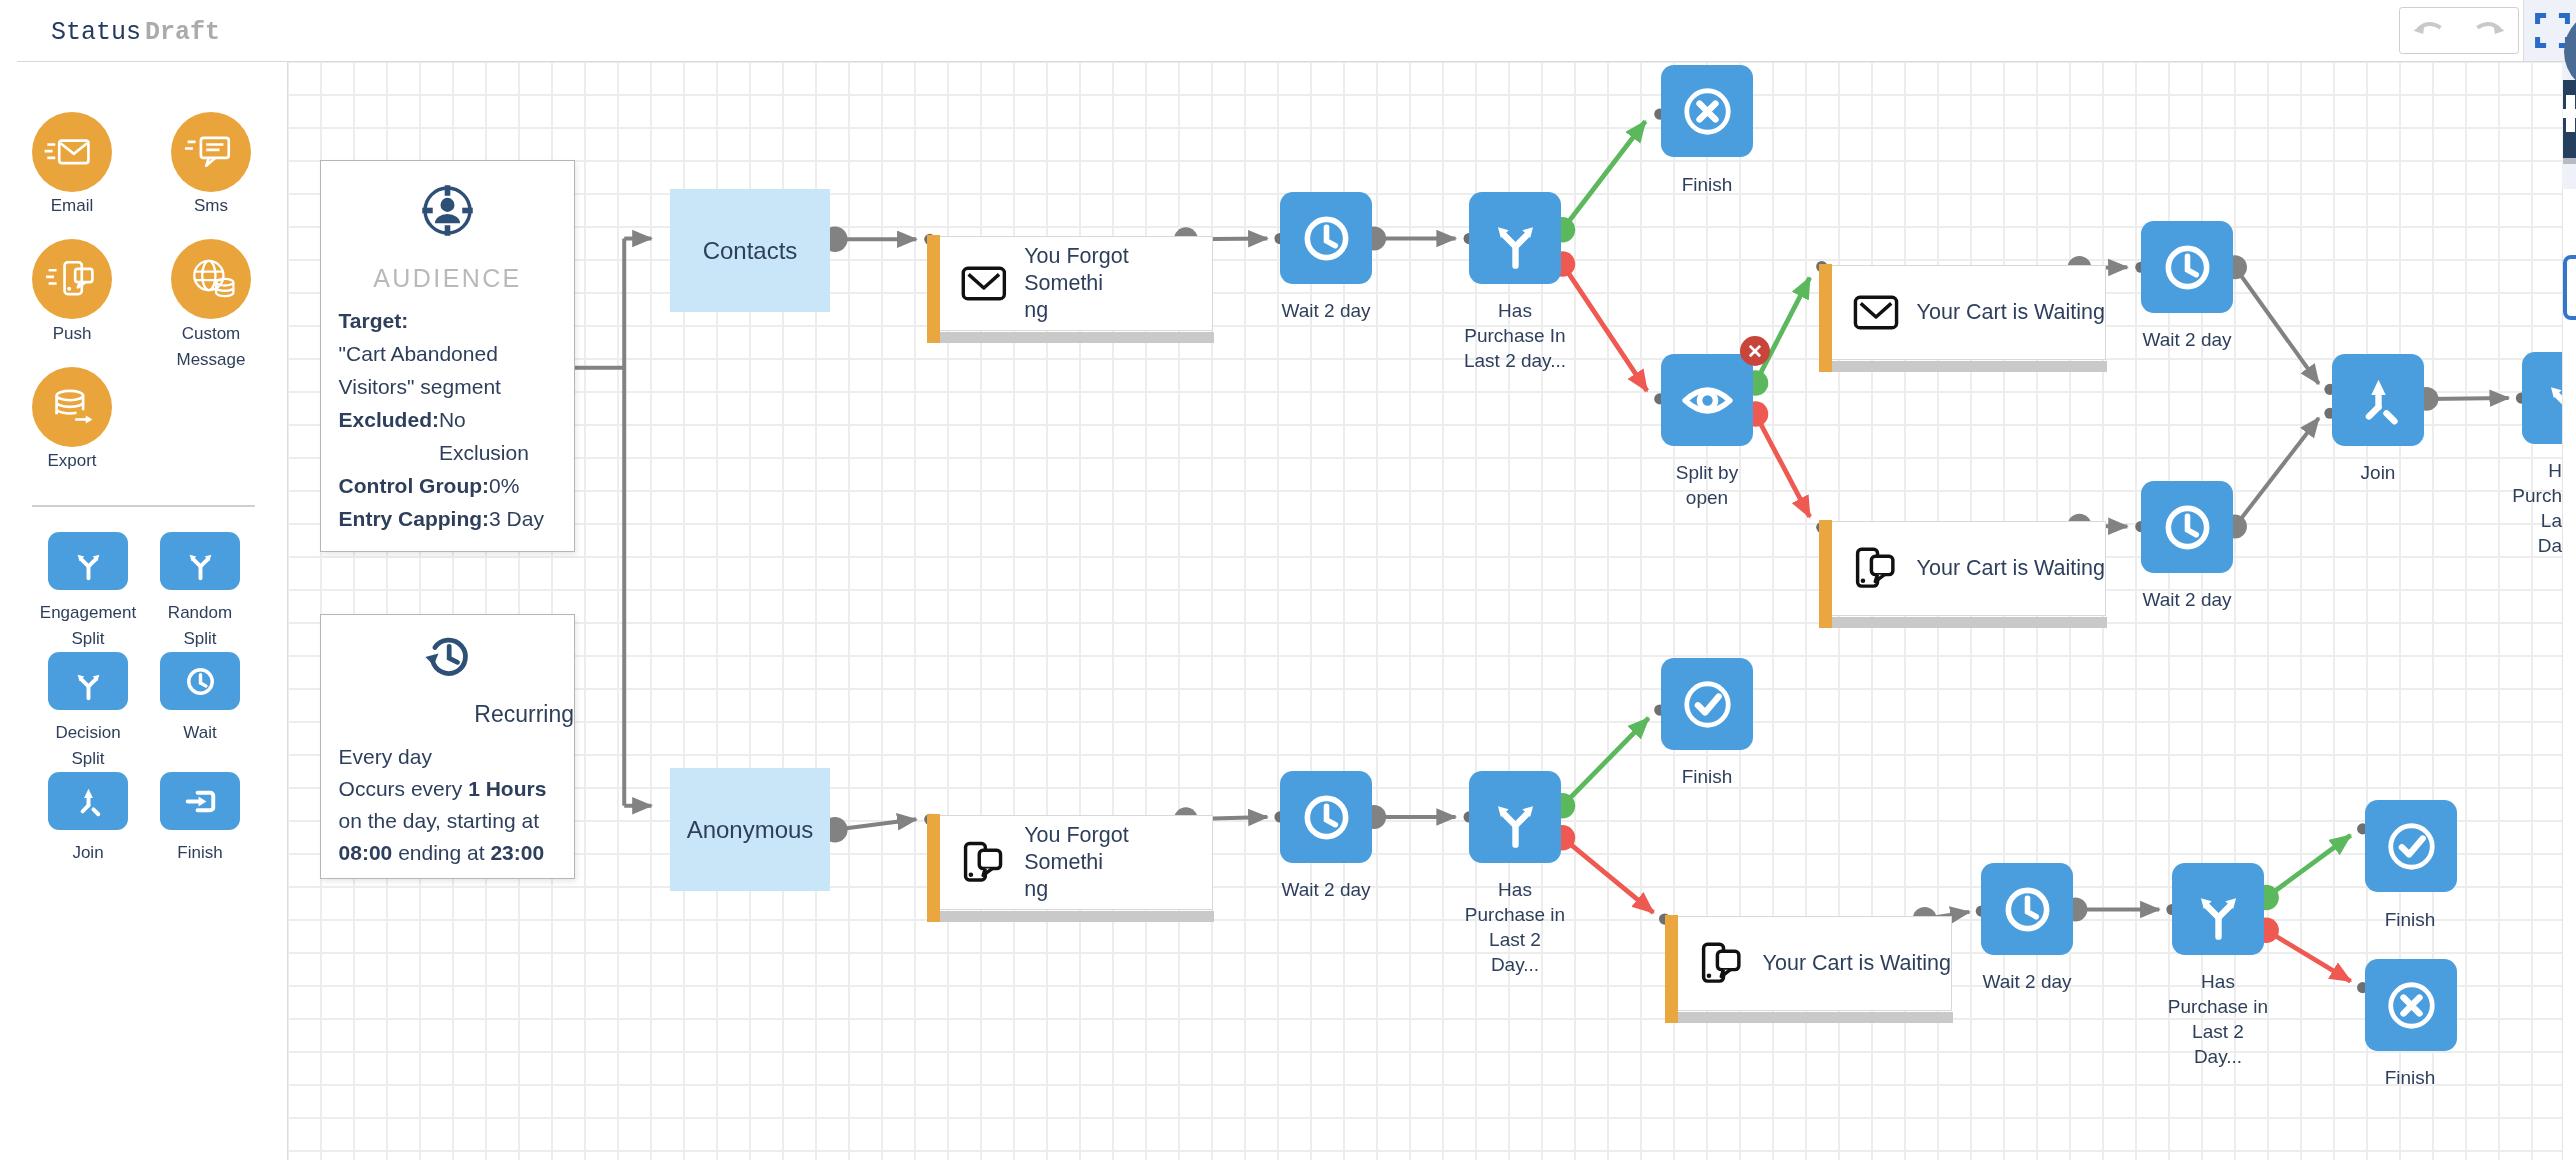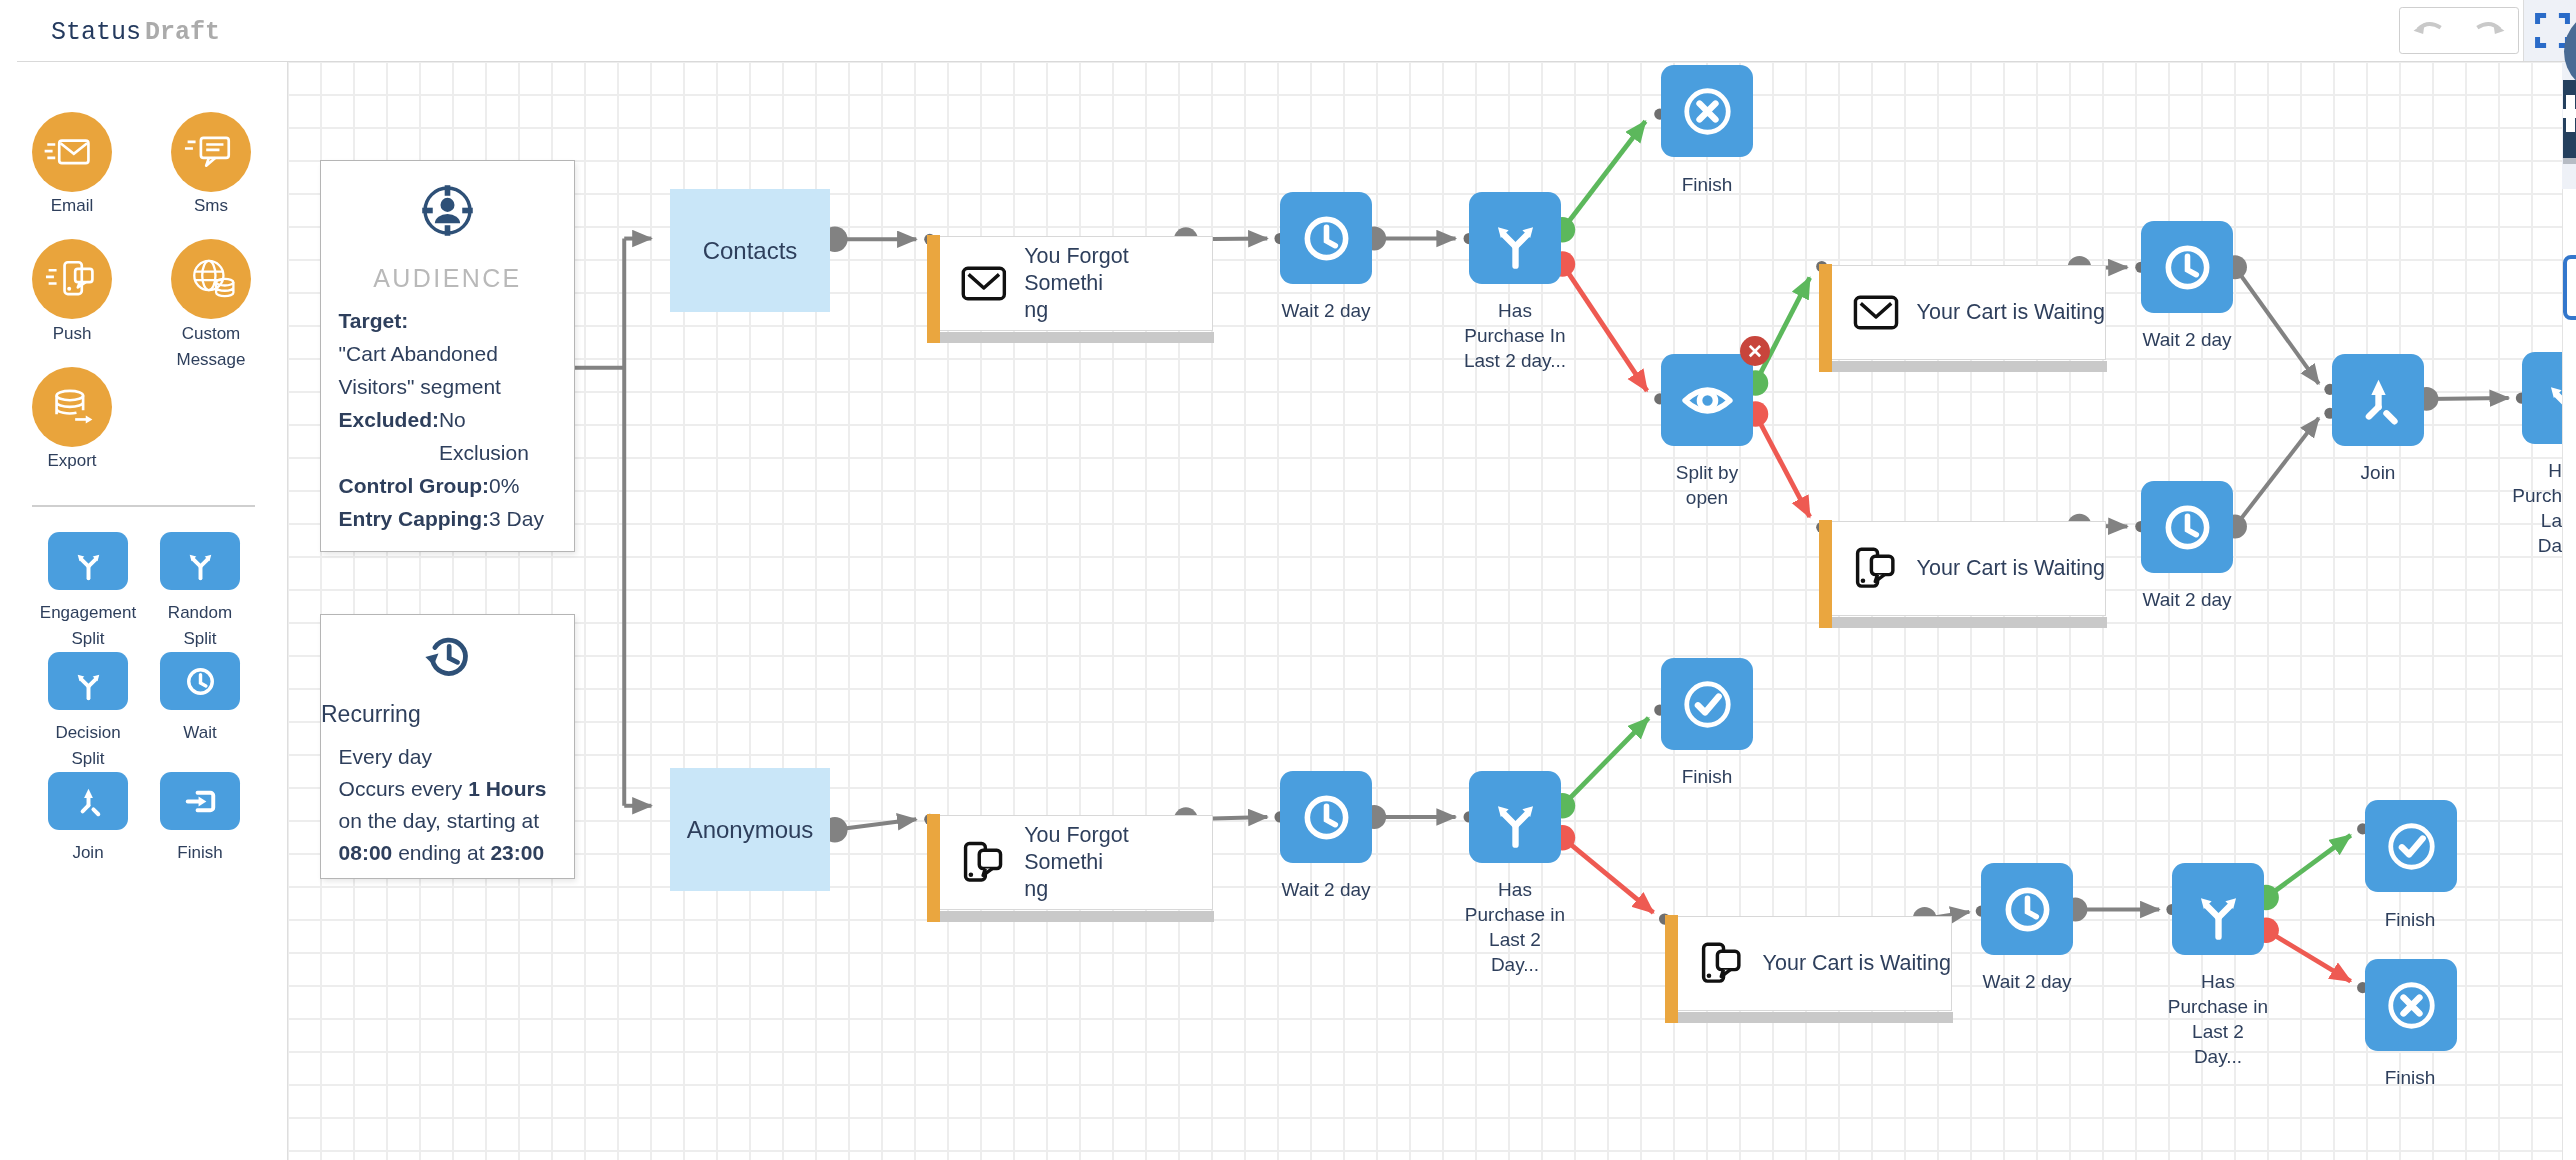--- a/index.html
+++ b/index.html
@@ -39,21 +39,21 @@
   .msg{position:absolute;height:93px;background:#fff;border:1.6px solid #d8d8d8;display:flex;
        align-items:center;padding-left:32px;gap:17.6px;font-size:21.5px;line-height:27px;color:#2E3F5C;z-index:10;margin-top:44px;}
   .msg .stripe{position:absolute;left:-1.6px;top:-1.6px;bottom:-12.8px;width:12.8px;background:#EAA63F;}
   .msg .mshadow{position:absolute;left:11.2px;right:-1.6px;bottom:-12.8px;height:11.2px;background:#c9c9c9;}
   .del-badge{position:absolute;width:30px;height:30px;border-radius:50%;background:#C8453C;color:#fff;
        display:flex;align-items:center;justify-content:center;font-size:19px;font-weight:bold;z-index:12;}
   
   .info-card{position:absolute;left:320px;top:160px;width:253px;background:#fff;border:1.6px solid #b5b5b5;
        box-shadow:2.4px 3.2px 5.6px rgba(0,0,0,0.10);z-index:10;}
   .aud-title{color:#b9b9b9;font-size:25px;letter-spacing:2.4px;text-align:center;margin:14.4px 0 11.2px 0;}
-  .rec-title{color:#2E3F5C;font-size:23px;text-align:left;margin:9.6px 0 12.8px 0;}
+  .rec-title{color:#2E3F5C;font-size:23px;text-align:right;margin:9.6px 0 12.8px 0;}
   .card-rows{padding:0 17.6px 16px 17.6px;font-size:21px;line-height:33px;color:#2E3F5C;}
   .row-split{display:flex;}
   b{font-weight:bold;}
   
   .right-strip{position:absolute;left:2562px;top:61px;width:14.4px;height:1100px;background:#fff;
        border-left:0.8px solid #e3e3e3;z-index:30;}
   .strip-light{position:absolute;left:2562px;top:61px;width:14.4px;height:128px;background:#eef1f7;z-index:31;}
   .plus-btn{position:absolute;left:2563px;top:80px;width:12.8px;height:78px;background:#24405E;z-index:32;}
   .plus-v{position:absolute;left:2566px;top:95px;width:8.8px;height:37px;background:#fff;z-index:33;}
   .plus-h{position:absolute;left:2563px;top:109px;width:12.8px;height:8.8px;background:#fff;z-index:33;}

